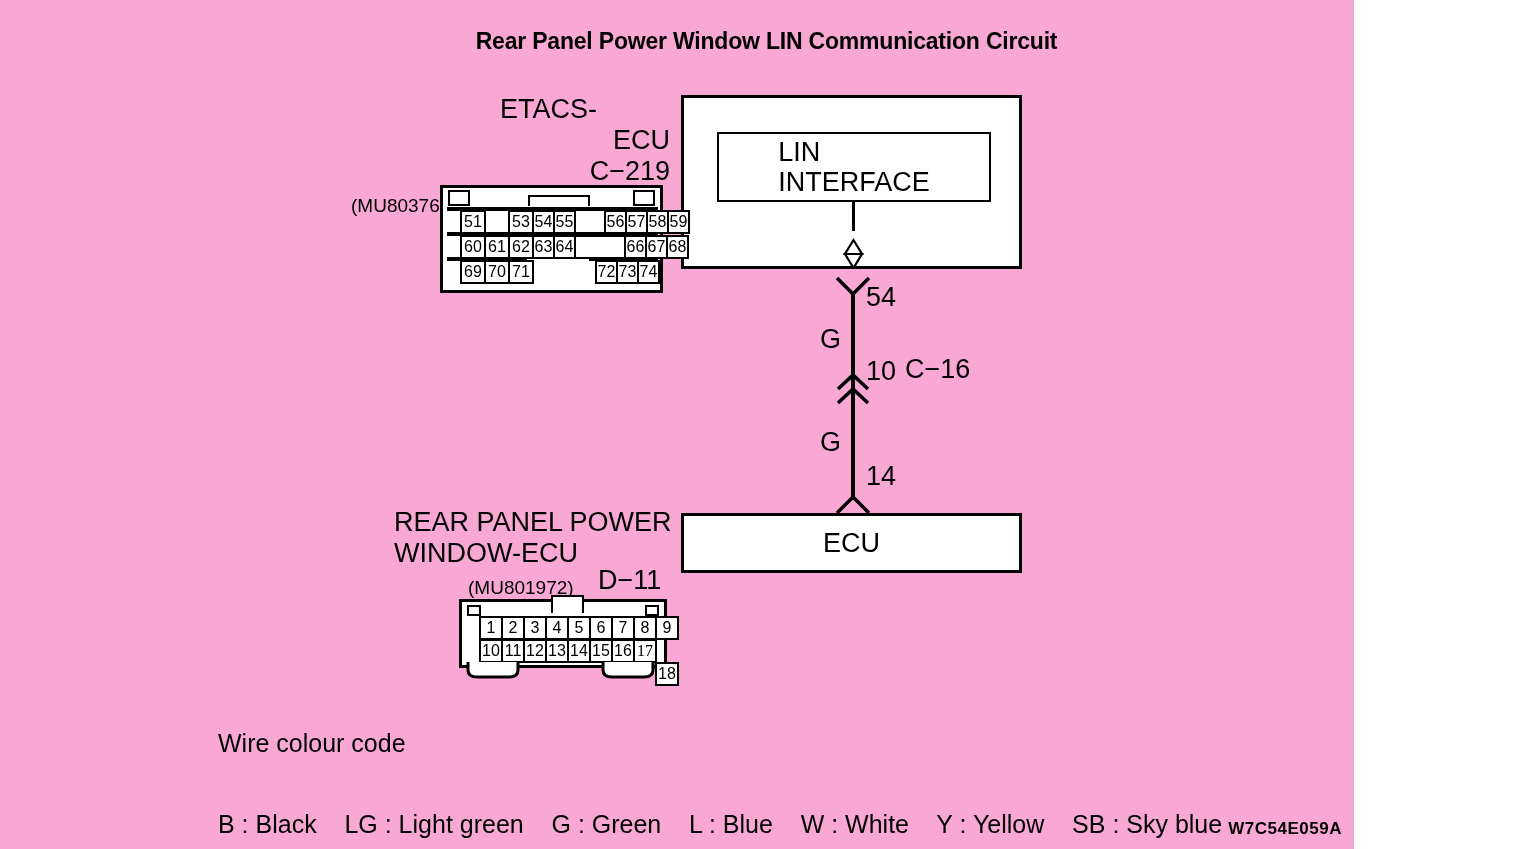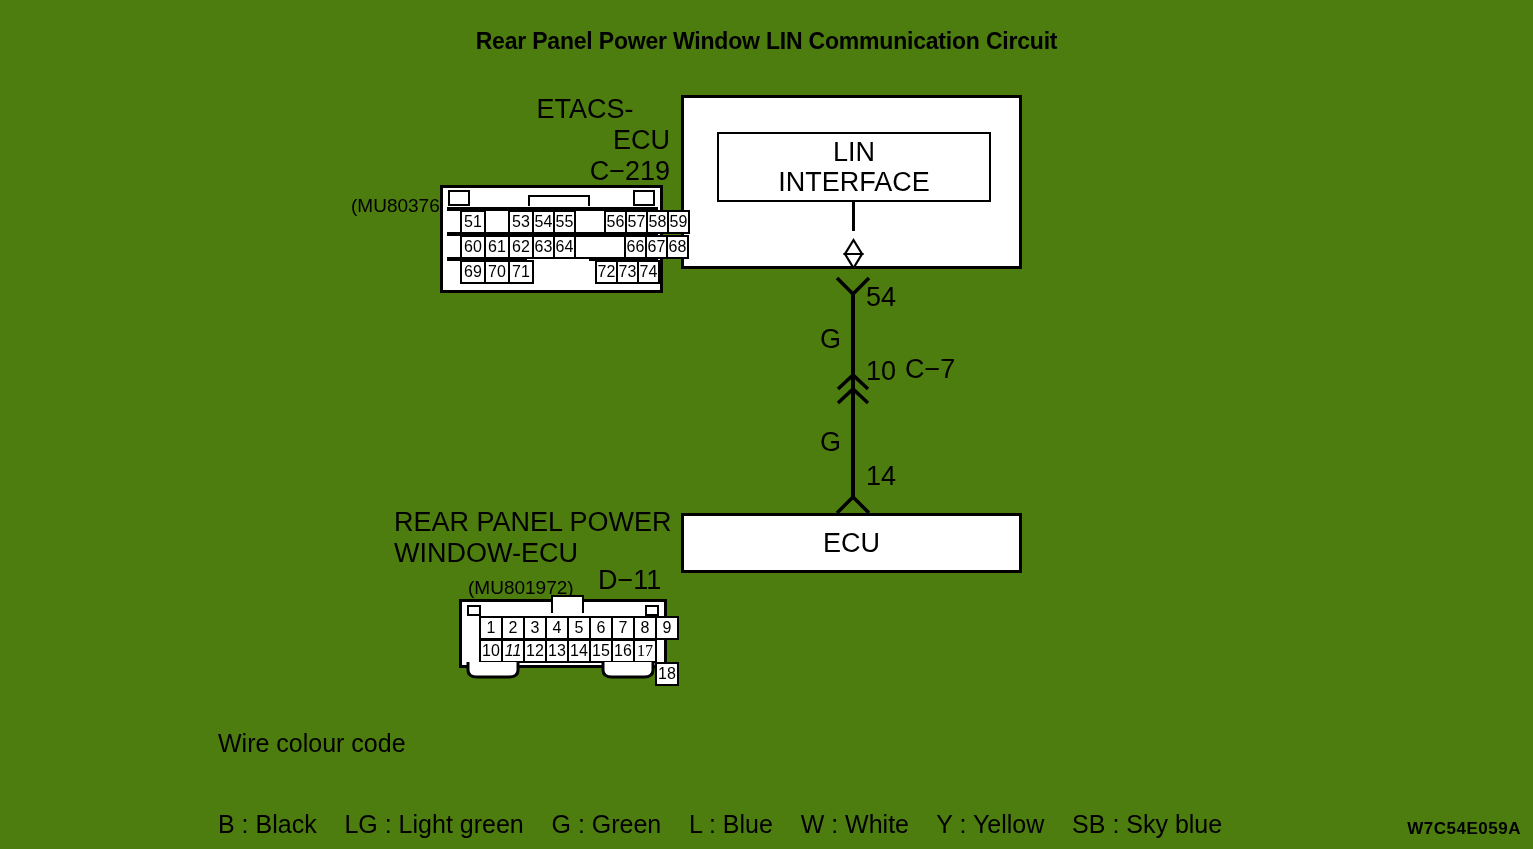--- a/index.html
+++ b/index.html
@@ -3,23 +3,23 @@
 <meta charset="utf-8">
 <style>
   html,body{margin:0;padding:0;background:#ffffff;}
   body{
     font-family:"Liberation Sans", sans-serif;
     color:#000000;
     -webkit-font-smoothing:antialiased;
   }
   #page{
     position:relative;
-    width:1533px;
+    width:1354px;
     height:849px;
-    background:#4d7c0f;
+    background:#f9a8d4;
     overflow:hidden;
   }
   .abs{position:absolute;}
 
   
   #title{
     left:0; top:28px; width:1533px;
     text-align:center;
     font-size:23px;
     font-weight:bold;
@@ -41,21 +41,20 @@
     box-sizing:border-box;
     background:#fff;
   }
   .boxlabel{
     display:flex;
     align-items:center;
     justify-content:center;
     width:100%;height:100%;
     font-size:27px;
     line-height:1.12;
-    text-align:center;
     white-space:pre-line;
   }
 
   
   #etacs-conn{
     left:440px; top:185px;
     width:223px; height:108px;
     border:3px solid #000;
     box-sizing:border-box;
     background:#fff;
@@ -127,21 +126,21 @@
   }
   .legend-row{display:block;white-space:pre;}
 </style>
 </head>
 <body>
 
 <div id="page">
 
   <div class="abs" id="title">Rear Panel Power Window LIN Communication Circuit</div>
 
-  <div class="abs txt" style="left:500px; top:95px; width:170px; text-align:center;">ETACS-</div>
+  <div class="abs txt" style="left:500px; top:95px; width:170px; text-align:left;">ETACS-</div>
   <div class="abs txt" style="left:500px; top:126px; width:170px; text-align:right;">ECU</div>
   <div class="abs txt" style="left:500px; top:157px; width:170px; text-align:right;">C−219</div>
   <div class="abs txt-sm" style="left:351px; top:196px;">(MU803766)</div>
 
   <div class="abs box" style="left:681px; top:95px; width:341px; height:174px;">
 
     <div class="abs box-inner" style="left:33px; top:34px; width:274px; height:70px;">
       <div class="boxlabel">LIN
 INTERFACE</div>
     </div>
@@ -211,21 +210,21 @@
 
   <div class="wire" style="left:851px; top:292px; height:95px;"></div>
   <div class="abs txt" style="left:820px; top:325px;">G</div>
   <div class="abs txt" style="left:866px; top:283px;">54</div>
 
   <svg class="abs" style="left:834px; top:371px;" width="38" height="36" viewBox="0 0 38 36">
     <path d="M4,18 L19,4 L34,18" fill="none" stroke="#000000" stroke-width="3.5"></path>
     <path d="M4,32 L19,18 L34,32" fill="none" stroke="#000000" stroke-width="3.5"></path>
   </svg>
   <div class="abs txt" style="left:866px; top:357px;">10</div>
-  <div class="abs txt" style="left:905px; top:355px;">C−7</div>
+  <div class="abs txt" style="left:905px; top:355px;">C−16</div>
 
   <div class="wire" style="left:851px; top:385px; height:115px;"></div>
   <div class="abs txt" style="left:820px; top:428px;">G</div>
   <div class="abs txt" style="left:866px; top:462px;">14</div>
 
   <svg class="abs" style="left:833px; top:483px;" width="40" height="32" viewBox="0 0 40 32">
     <path d="M4,30 L20,14 L36,30" fill="none" stroke="#000000" stroke-width="3.5"></path>
   </svg>
 
   <div class="abs txt" style="left:394px; top:508px;">REAR PANEL POWER</div>
@@ -249,21 +248,21 @@
       <div class="pin2" style="width:24px;">4</div>
       <div class="pin2" style="width:24px;">5</div>
       <div class="pin2" style="width:24px;">6</div>
       <div class="pin2" style="width:24px;">7</div>
       <div class="pin2" style="width:24px;">8</div>
       <div class="pin2" style="width:24px;">9</div>
     </div>
 
     <div class="pinrow" style="top:37px;">
       <div class="pin2" style="width:24px;">10</div>
-      <div class="pin2" style="width:24px;font-style:italic;">11</div>
+      <div class="pin2" style="width:24px;">11</div>
       <div class="pin2" style="width:24px;">12</div>
       <div class="pin2" style="width:24px;">13</div>
       <div class="pin2" style="width:24px;">14</div>
       <div class="pin2" style="width:24px;">15</div>
       <div class="pin2" style="width:24px;">16</div>
       <div class="pin2" style="width:24px;font-family:Liberation Serif, serif;">17</div>
       <div class="pin2" style="width:24px;margin-top:23px;">18</div>
     </div>
   </div>
 

